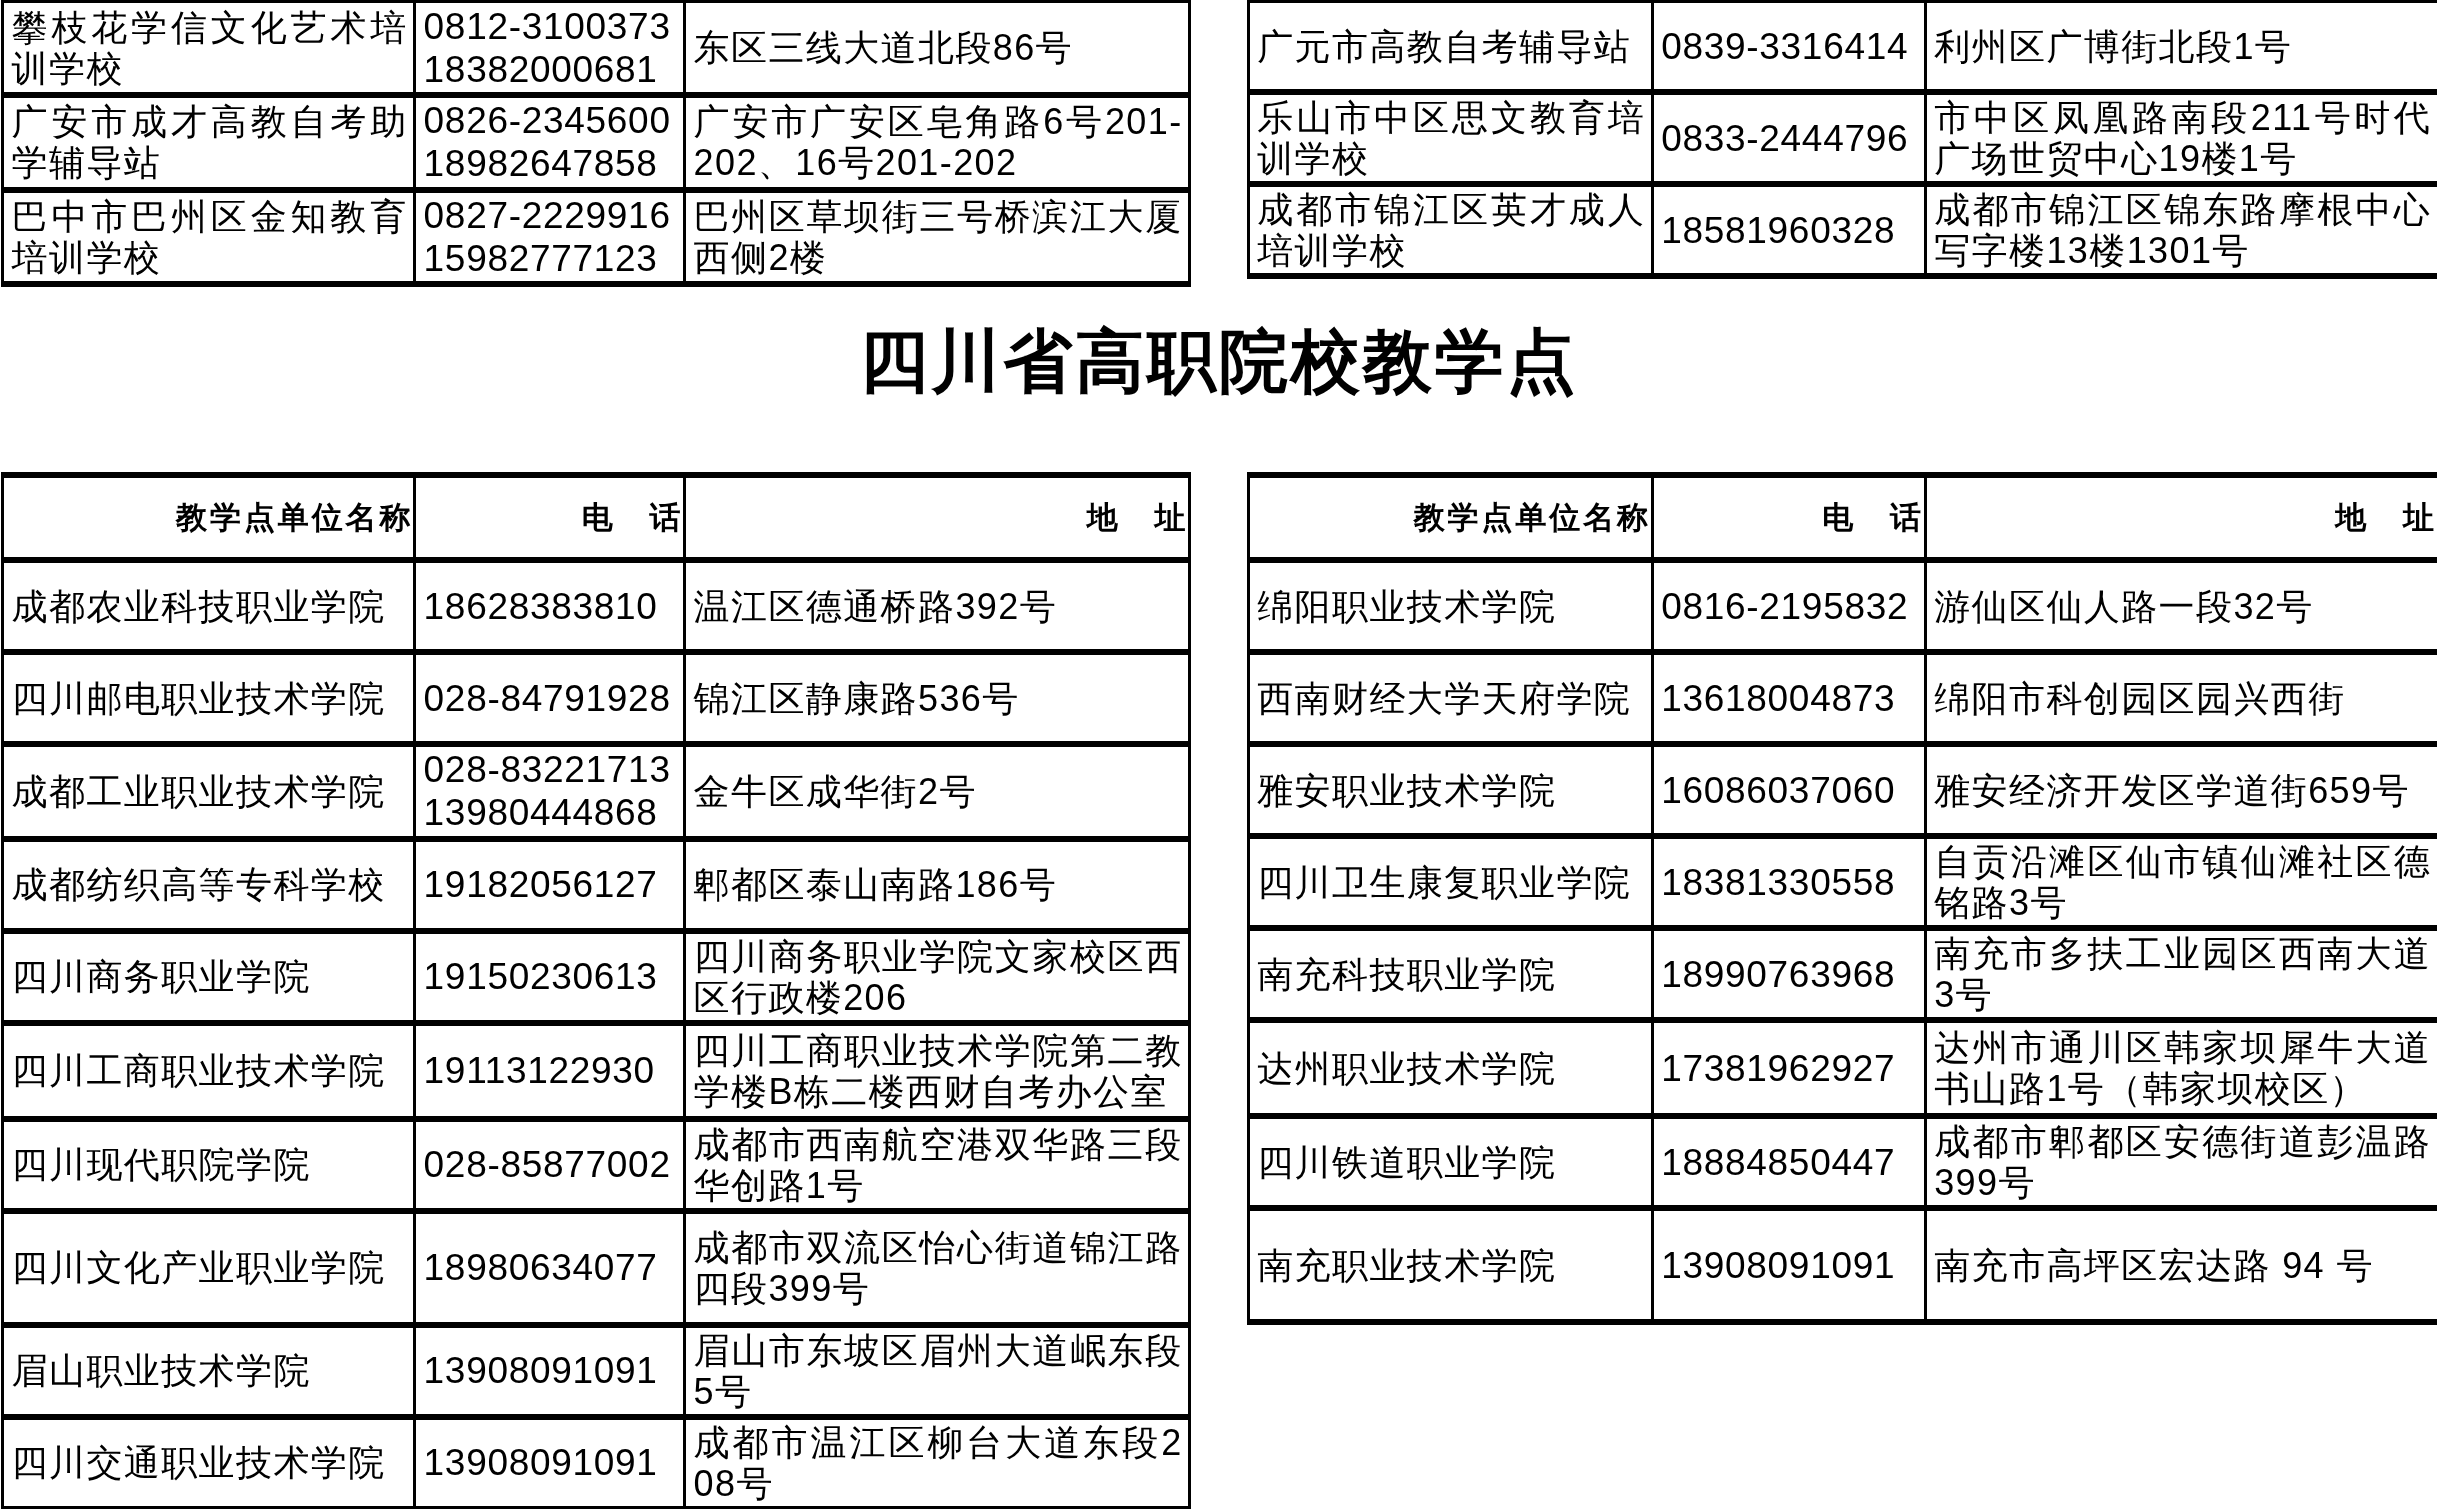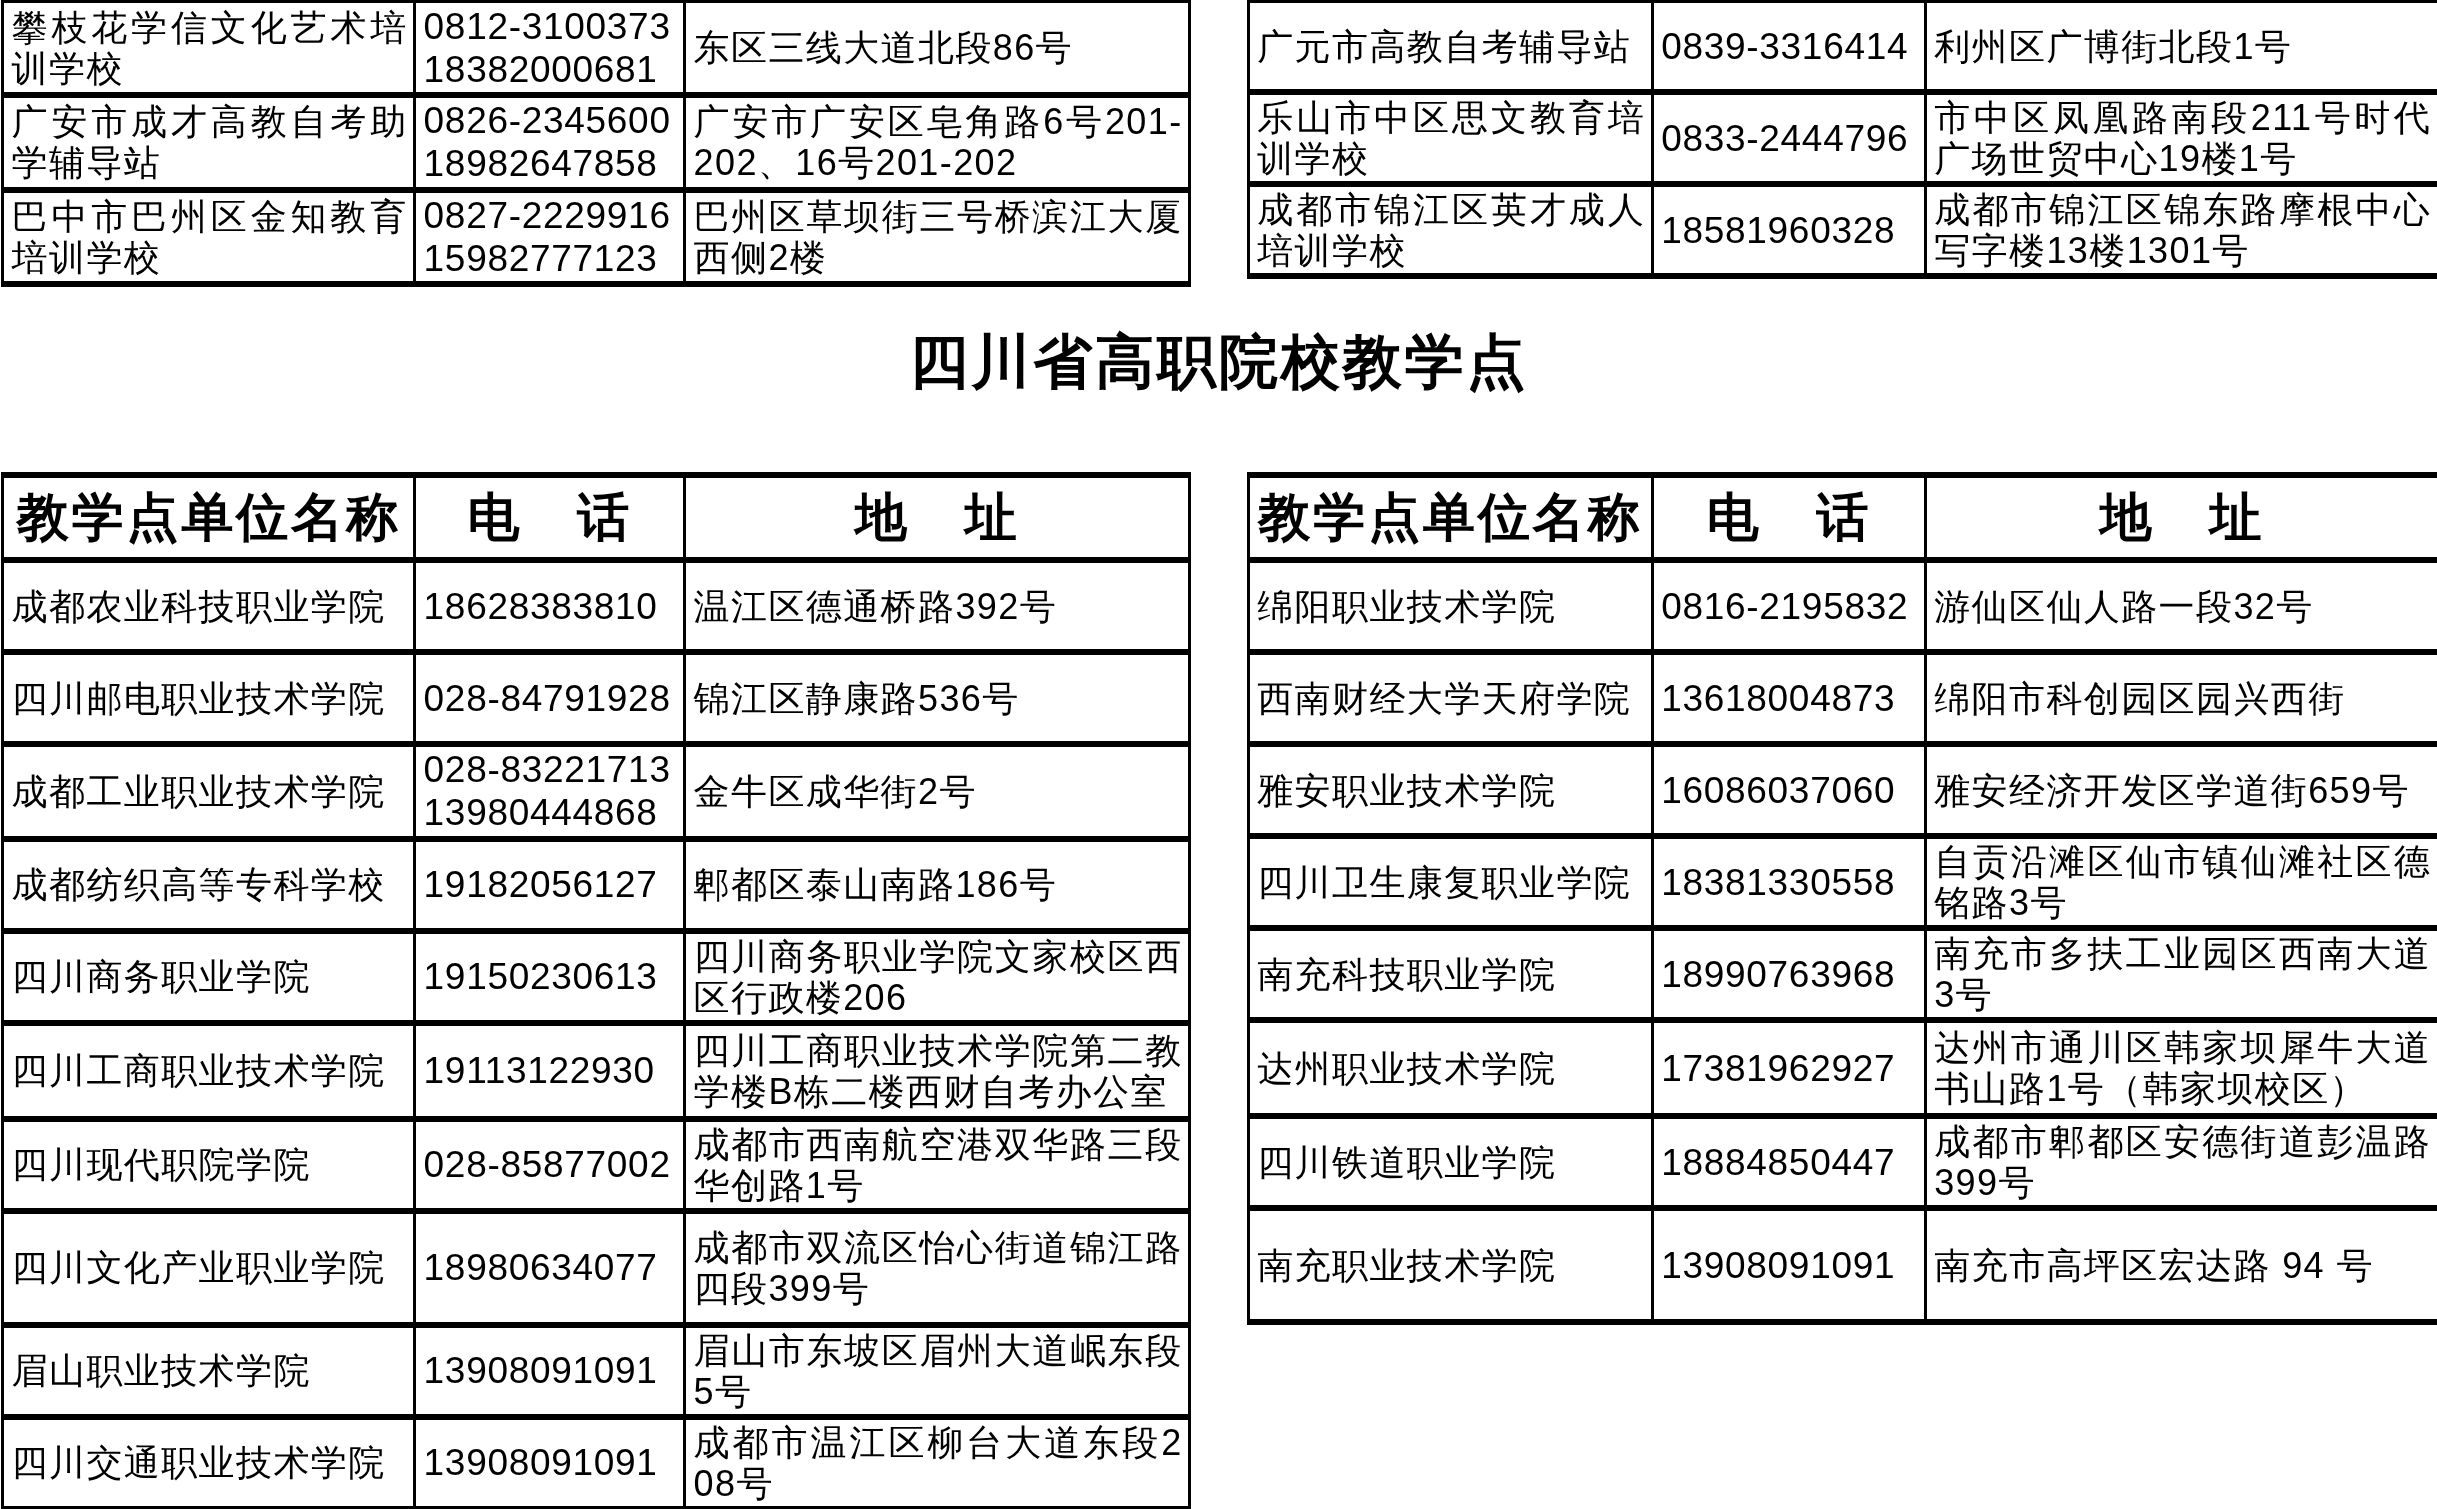--- a/index.html
+++ b/index.html
@@ -23,23 +23,23 @@
     overflow:hidden;
     vertical-align:middle;
   }
   .tbl tbody tr{height:92px;}
   .tbl thead tr{height:85px;}
   
   .tbl.bottom tbody tr:nth-child(8){height:114px;}
   .tbl.bottom tbody tr:nth-child(6){height:96px;}
 
   th{
-    font-size:52px;
+    font-size:31px;
     font-weight:bold;
-    text-align:center;
+    text-align:right;
     letter-spacing:2.9px;
     padding:0;
   }
   td{
     font-size:36px;
     line-height:41px;
     letter-spacing:1.4px;
     padding:1.4px 5.8px 1.4px 7.2px;
   }
   td.c-name{
@@ -62,21 +62,21 @@
   #tbl-bot-left {left:1.4px;  top:472px; width:1187px;}
   #tbl-bot-right{left:1247px;top:472px; width:1189px;}
 
   .title{
     position:absolute;
     top:323px;left:0;width:100%;
     margin:0;
     text-align:center;
     font-family:"Liberation Serif",serif;
     font-weight:bold;
-    font-size:59px;
+    font-size:69px;
     line-height:79px;
     letter-spacing:2.9px;
   }
 </style>
 </head>
 <body>
 
 <table class="tbl top" id="tbl-top-left">
   <colgroup>
       <col style="width:412px">

